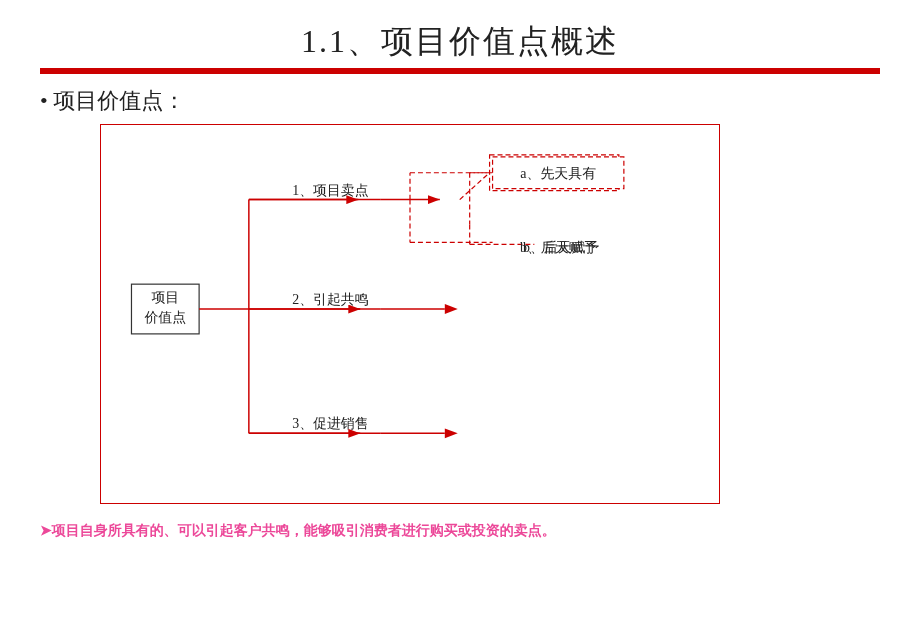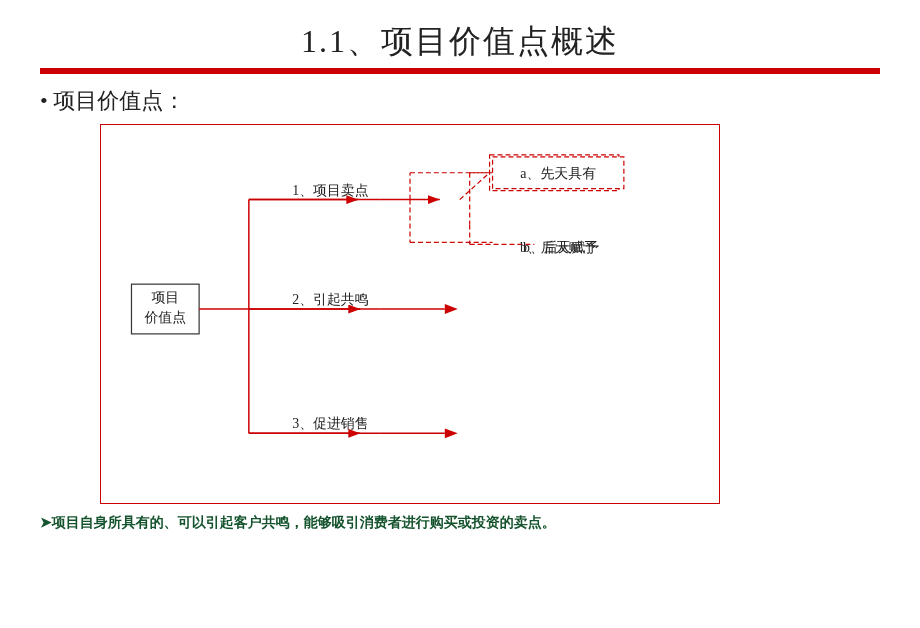--- a/index.html
+++ b/index.html
@@ -71,24 +71,24 @@
     
     .diagram-svg {
       position: absolute;
       top: 0; left: 0;
       width: 100%;
       height: 100%;
     }
 
     
     .description {
-      margin-top: 10px;
+      margin-top: 18px;
       margin-left: 0px;
       font-size: 14px;
-      color: #14532d;
+      color: #ec4899;
       font-weight: bold;
     }
   </style>
 </head>
 <body>
 
 <div class="page">
 
   <div class="title-section">
     <div class="title-text">1.1、项目价值点概述</div>

